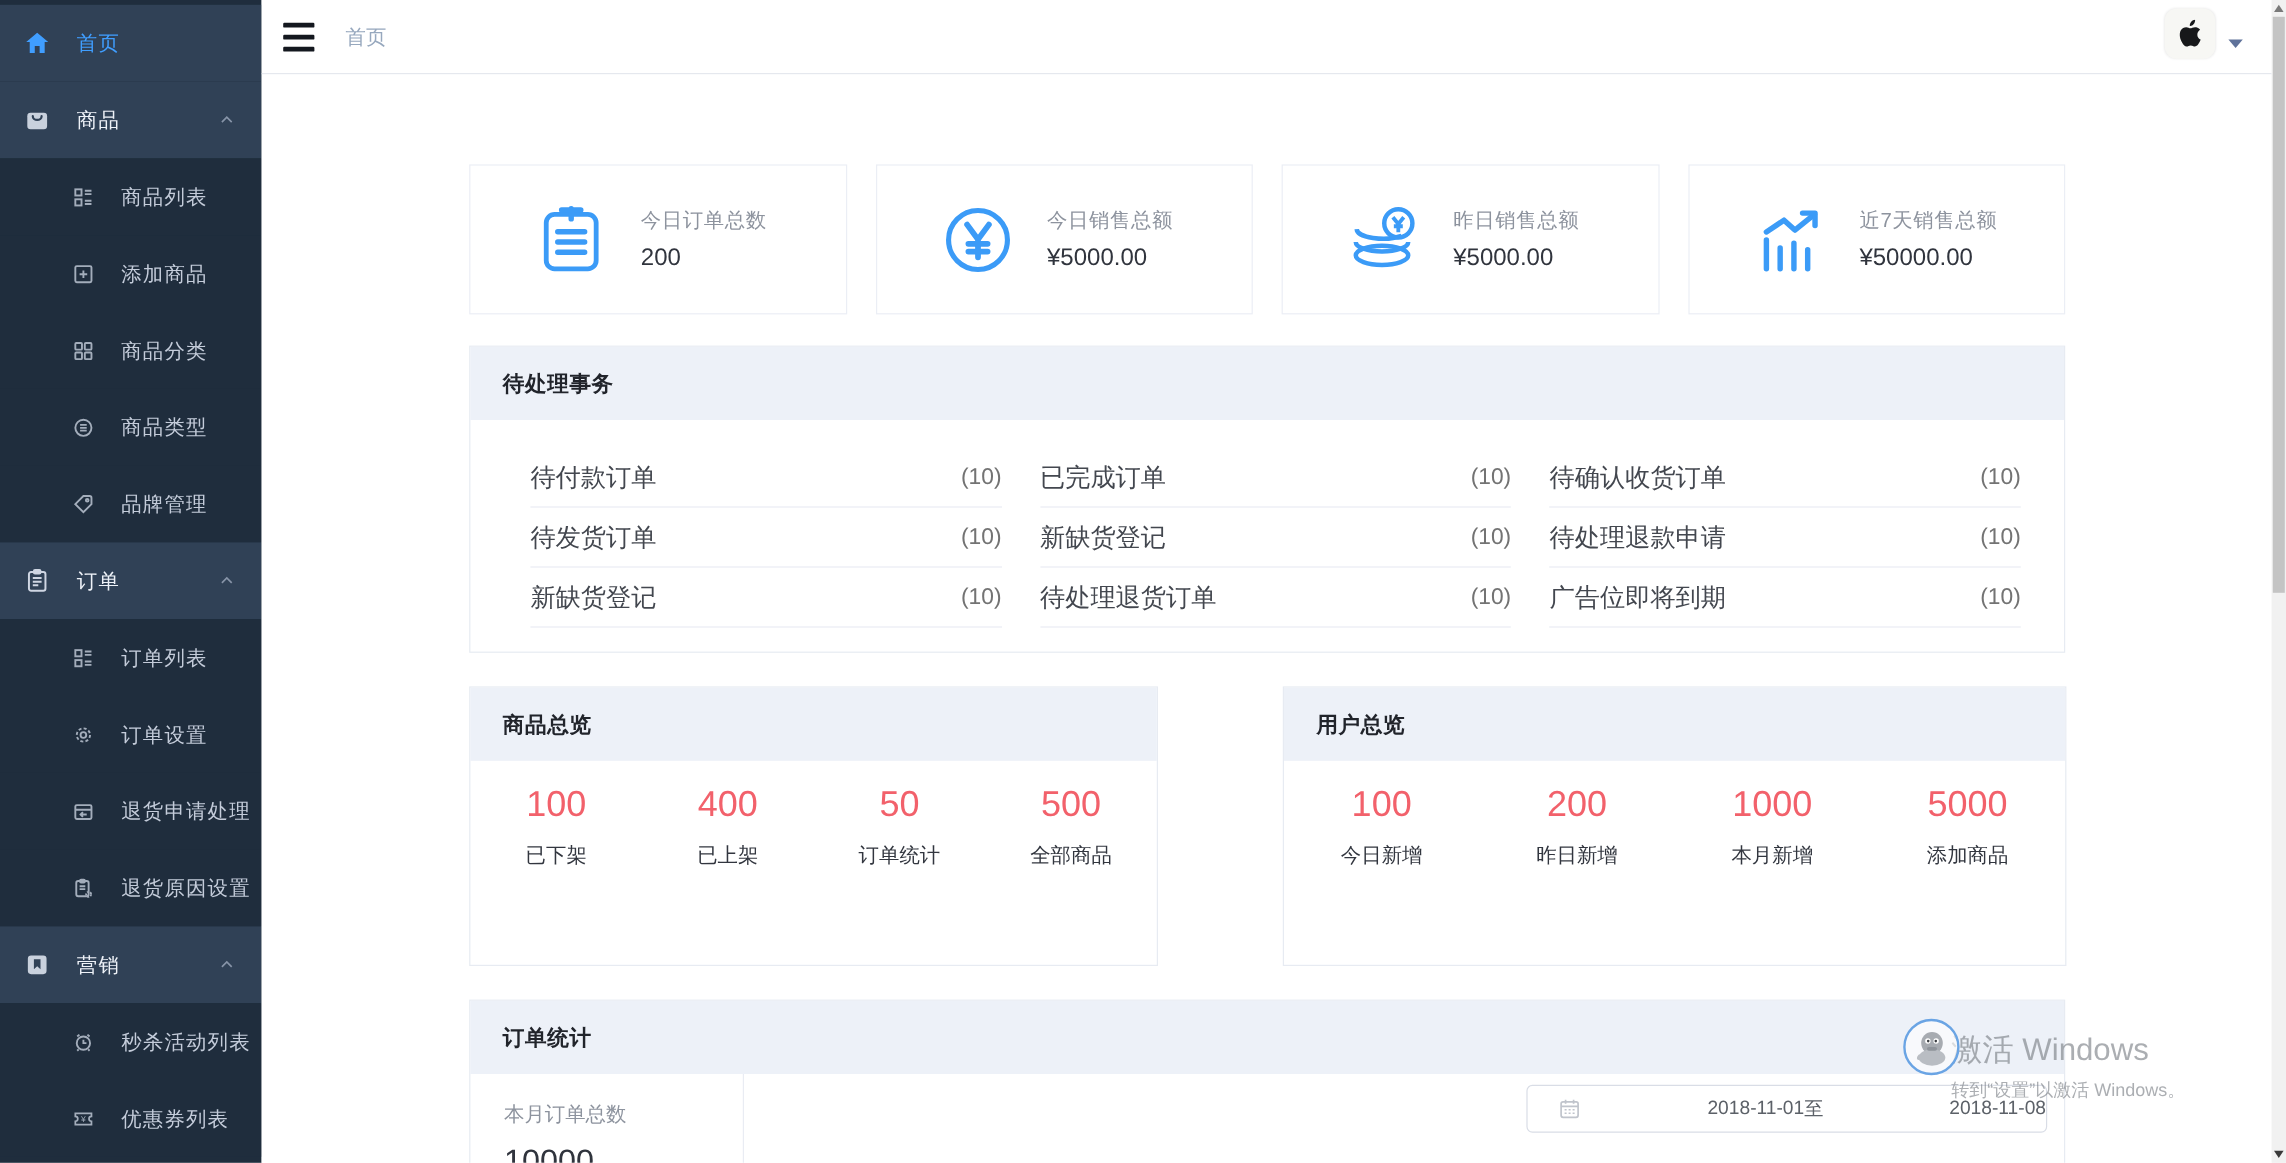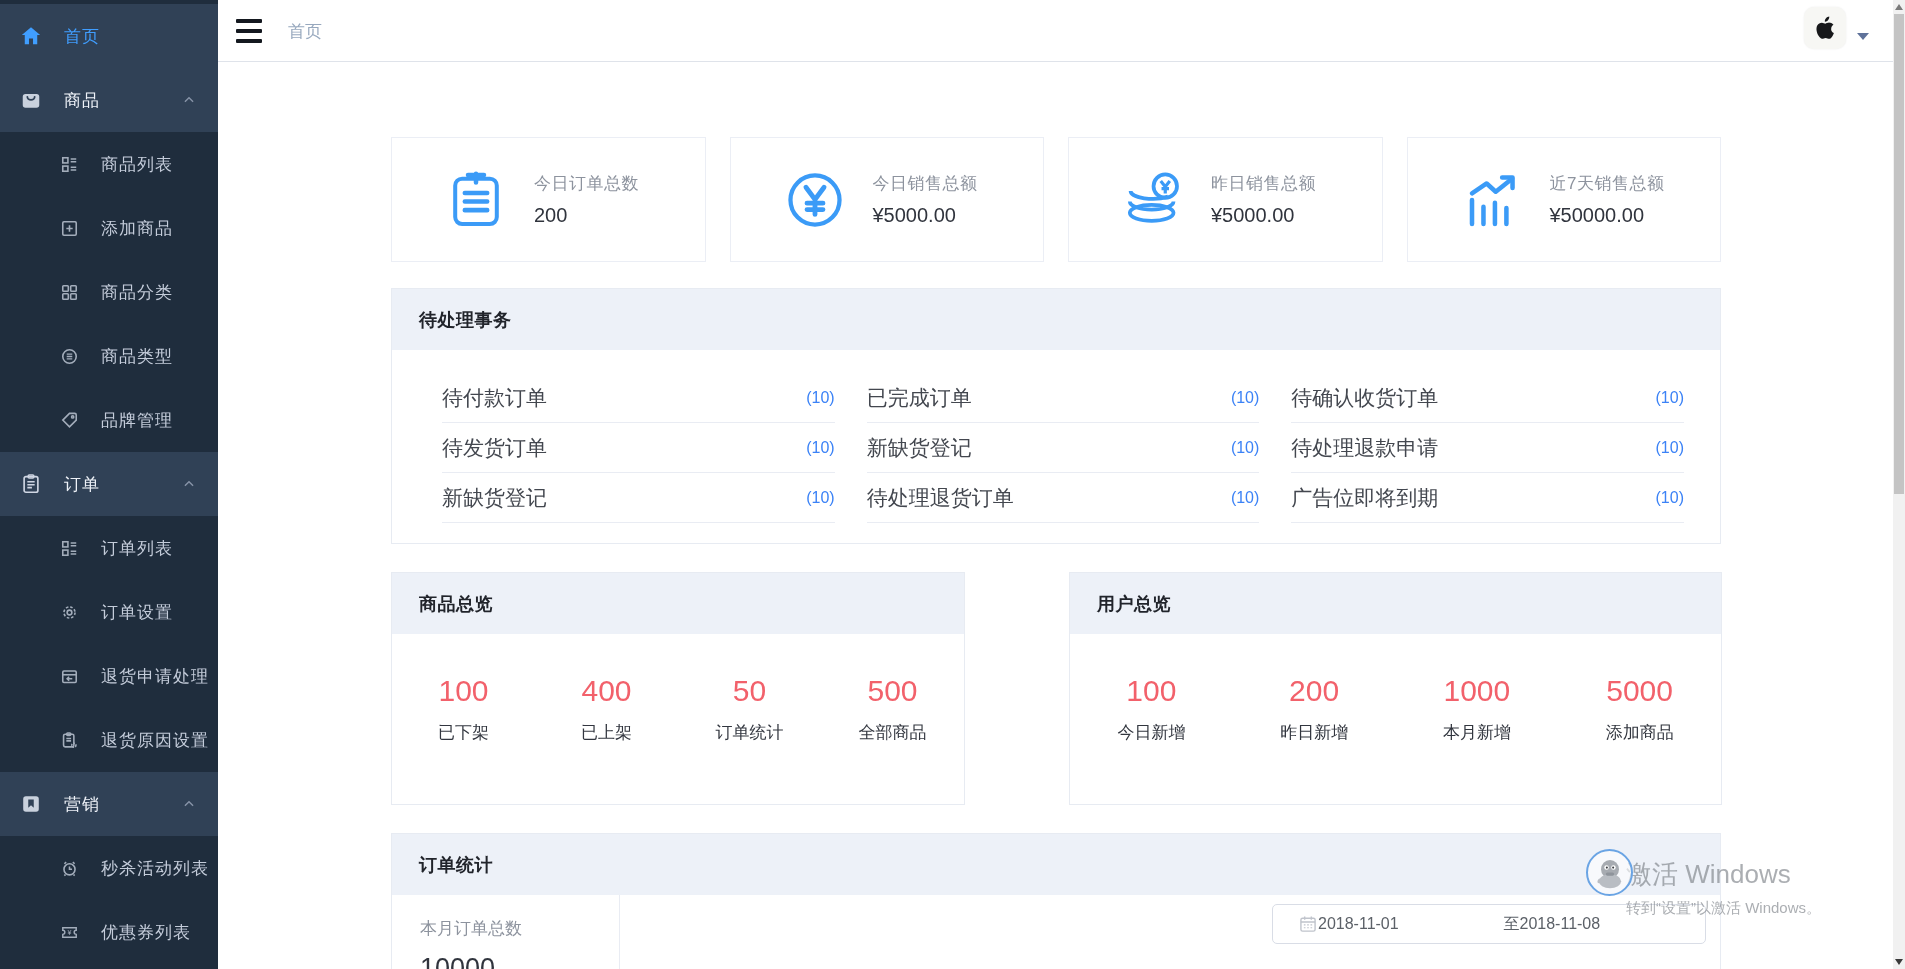--- a/index.html
+++ b/index.html
@@ -53,39 +53,39 @@
 
   .panel { position:absolute; border:1px solid #e7ebf2; background:#fff; }
   .panel-head { height:61px; background:#edf1f8; display:flex; align-items:center; padding-left:27px; }
   .panel-title { font-size:18px; font-weight:bold; color:#21242b; letter-spacing:.5px; }
 
   .todo-panel { left:173px; top:226px; width:1330px; height:256px; }
   .todo-grid { display:grid; grid-template-columns:1fr 1fr 1fr; column-gap:32px; padding:23px 36px 0 50px; }
   .todo-item { height:50px; display:flex; align-items:center; justify-content:space-between;
     border-bottom:1px solid #e9ecf3; cursor:pointer; }
   .todo-item .tlabel { font-size:21px; color:#43474f; }
-  .todo-item .tcount { font-size:16px; color:#3b82f6; }
+  .todo-item .tcount { font-size:19px; color:#737373; }
 
   .ov-panel-left  { left:173px;  top:510px; width:574px; height:233px; }
   .ov-panel-right { left:851px; top:510px; width:653px; height:233px; }
-  .ov-stats { display:flex; padding-top:40px; }
+  .ov-stats { display:flex; padding-top:20px; }
   .ov-cell { flex:1; text-align:center; }
   .ov-num { font-size:30px; color:#f2616b; }
   .ov-lbl { font-size:17px; color:#32363f; margin-top:13px; }
 
   .order-panel { left:173px; top:771px; width:1330px; height:220px; }
   .order-body { position:relative; height:159px; }
   .order-metric { position:absolute; left:0; top:0; width:228px; height:100%;
     border-right:1px solid #e9ecf3; padding:22px 0 0 28px; }
   .om-label { font-size:17px; color:#8d939e; }
   .om-value { font-size:27px; color:#30343d; margin-top:13px; }
   .date-range { position:absolute; left:880px; top:9px; width:434px; height:40px;
     border:1px solid #d9dde6; border-radius:5px; background:#fff; display:flex; align-items:center; cursor:pointer; }
   .dr-cal { width:20px; height:20px; color:#c0c4cc; margin-left:25px; flex:0 0 auto; }
-  .dr-start, .dr-end { flex:1; text-align:left; font-size:16px; color:#5c6168; }
+  .dr-start, .dr-end { flex:1; text-align:right; font-size:16px; color:#5c6168; }
   .dr-sep { font-size:16px; color:#5c6168; }
 
   .qq-badge { position:absolute; left:1368px; top:787px; width:47px; height:47px; border-radius:50%;
     border:2px solid #6aa4e4; background:rgba(255,255,255,.6); display:flex; align-items:center; justify-content:center;
     cursor:pointer; z-index:5; }
   .watermark { position:absolute; left:1408px; top:795px; z-index:4; pointer-events:none; }
   .wm1 { font-size:26px; color:rgba(120,124,130,.62); }
   .wm2 { font-size:15px; color:rgba(120,124,130,.62); margin-top:7px; }
 </style>
 </head>

